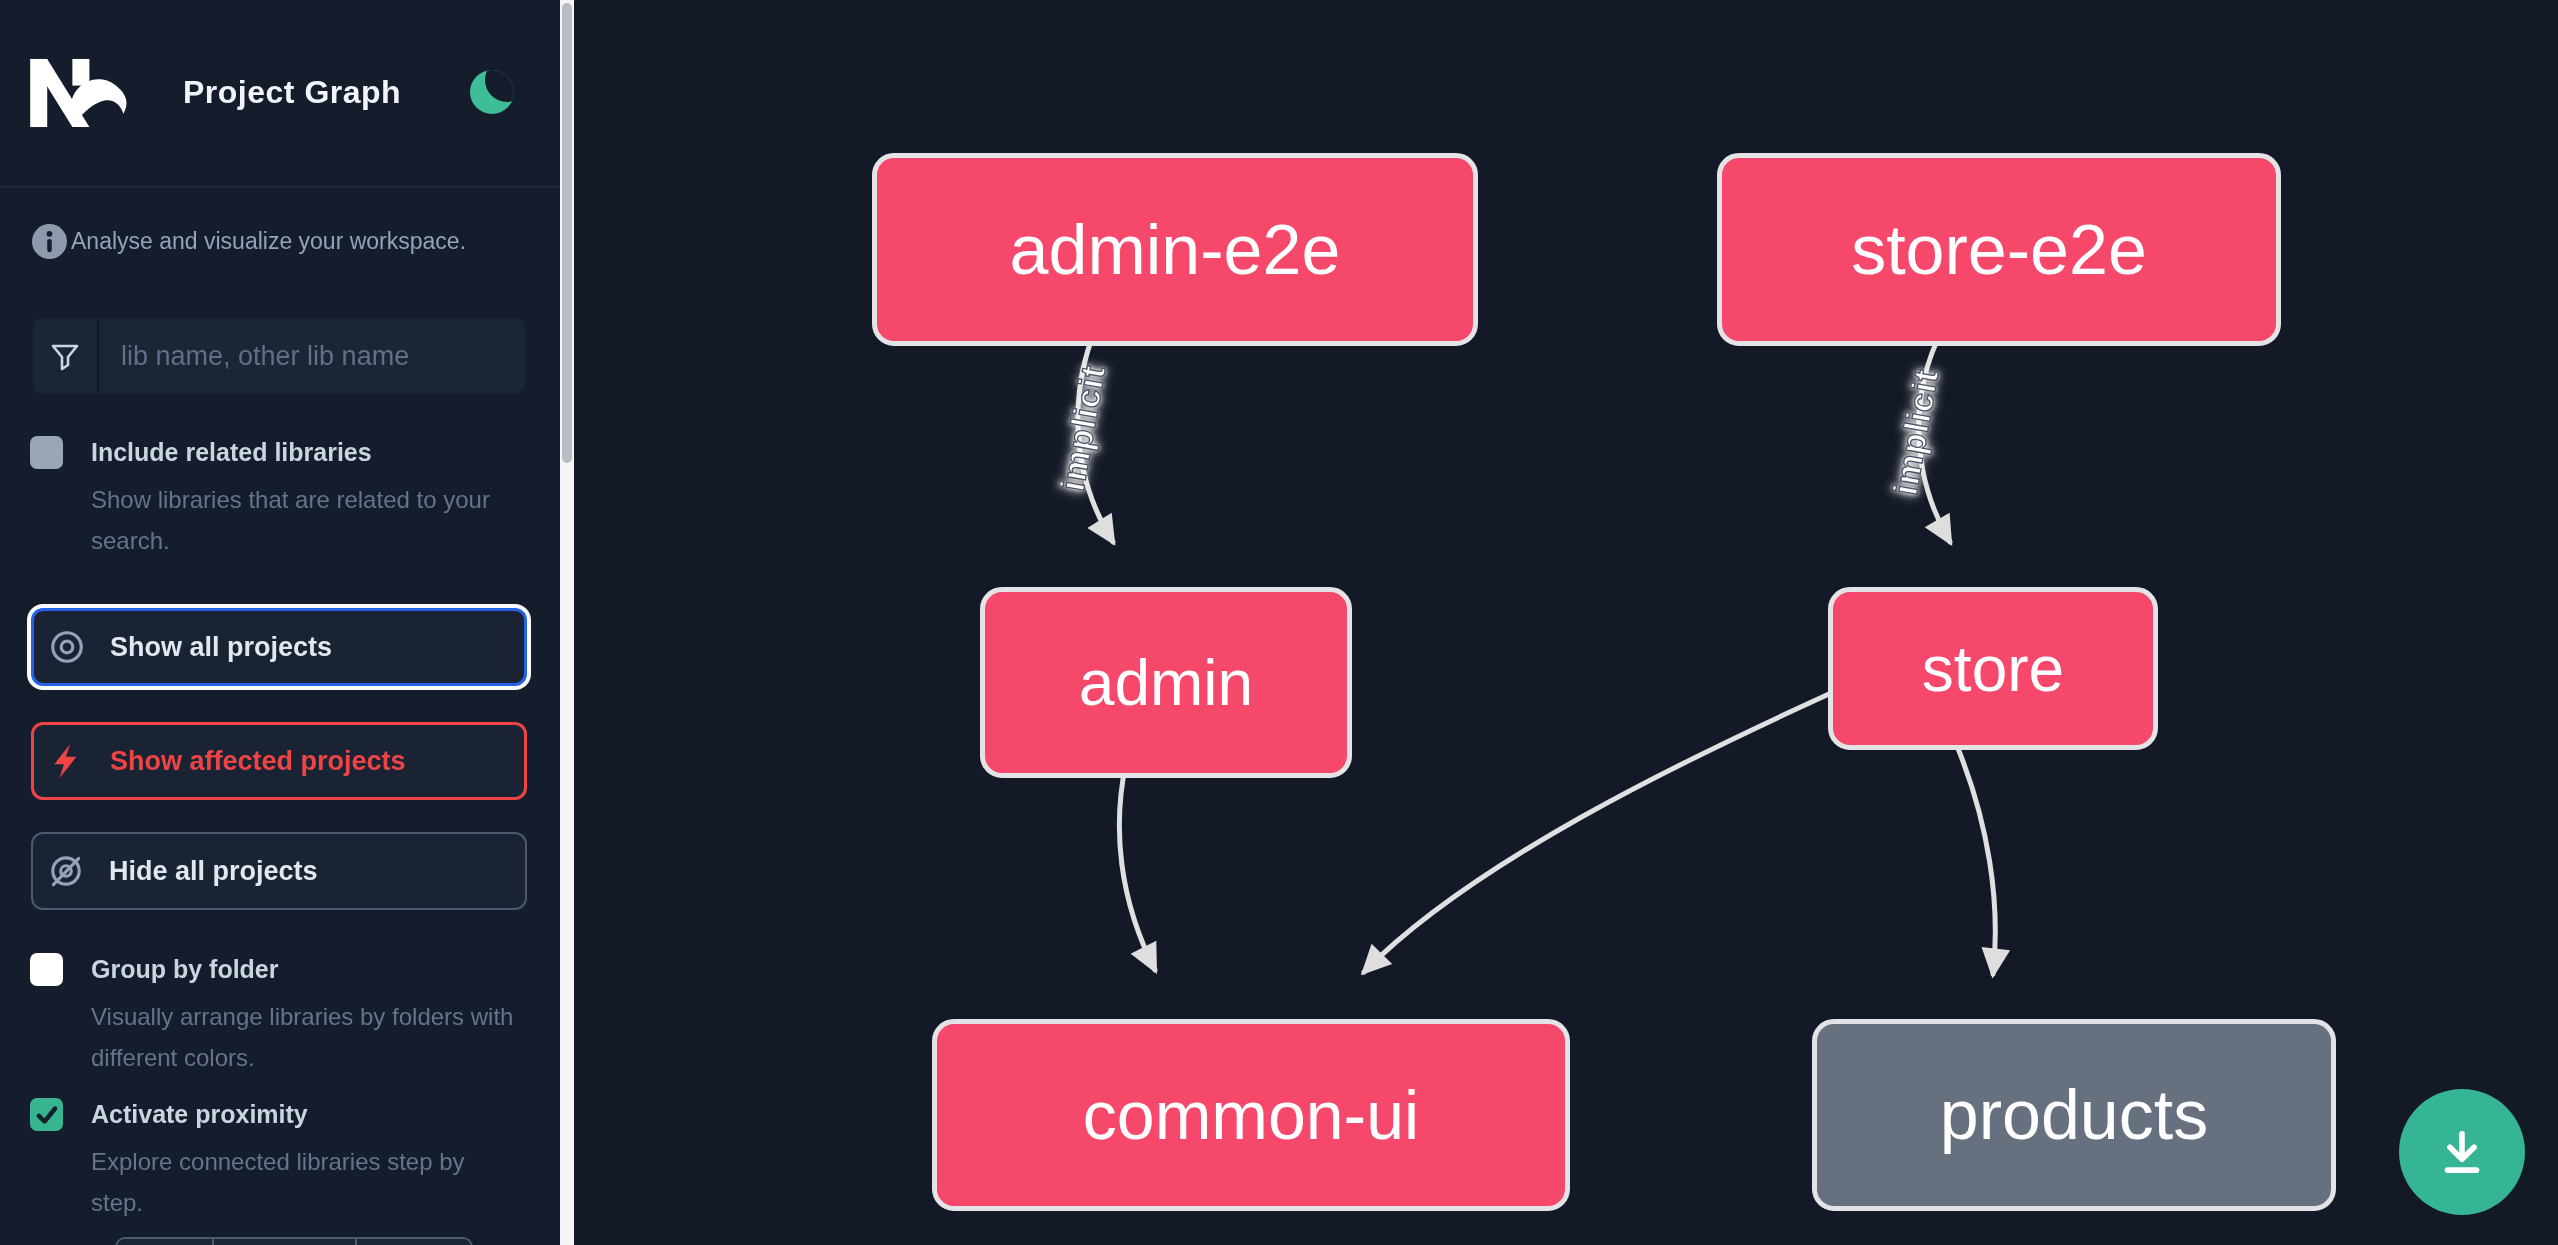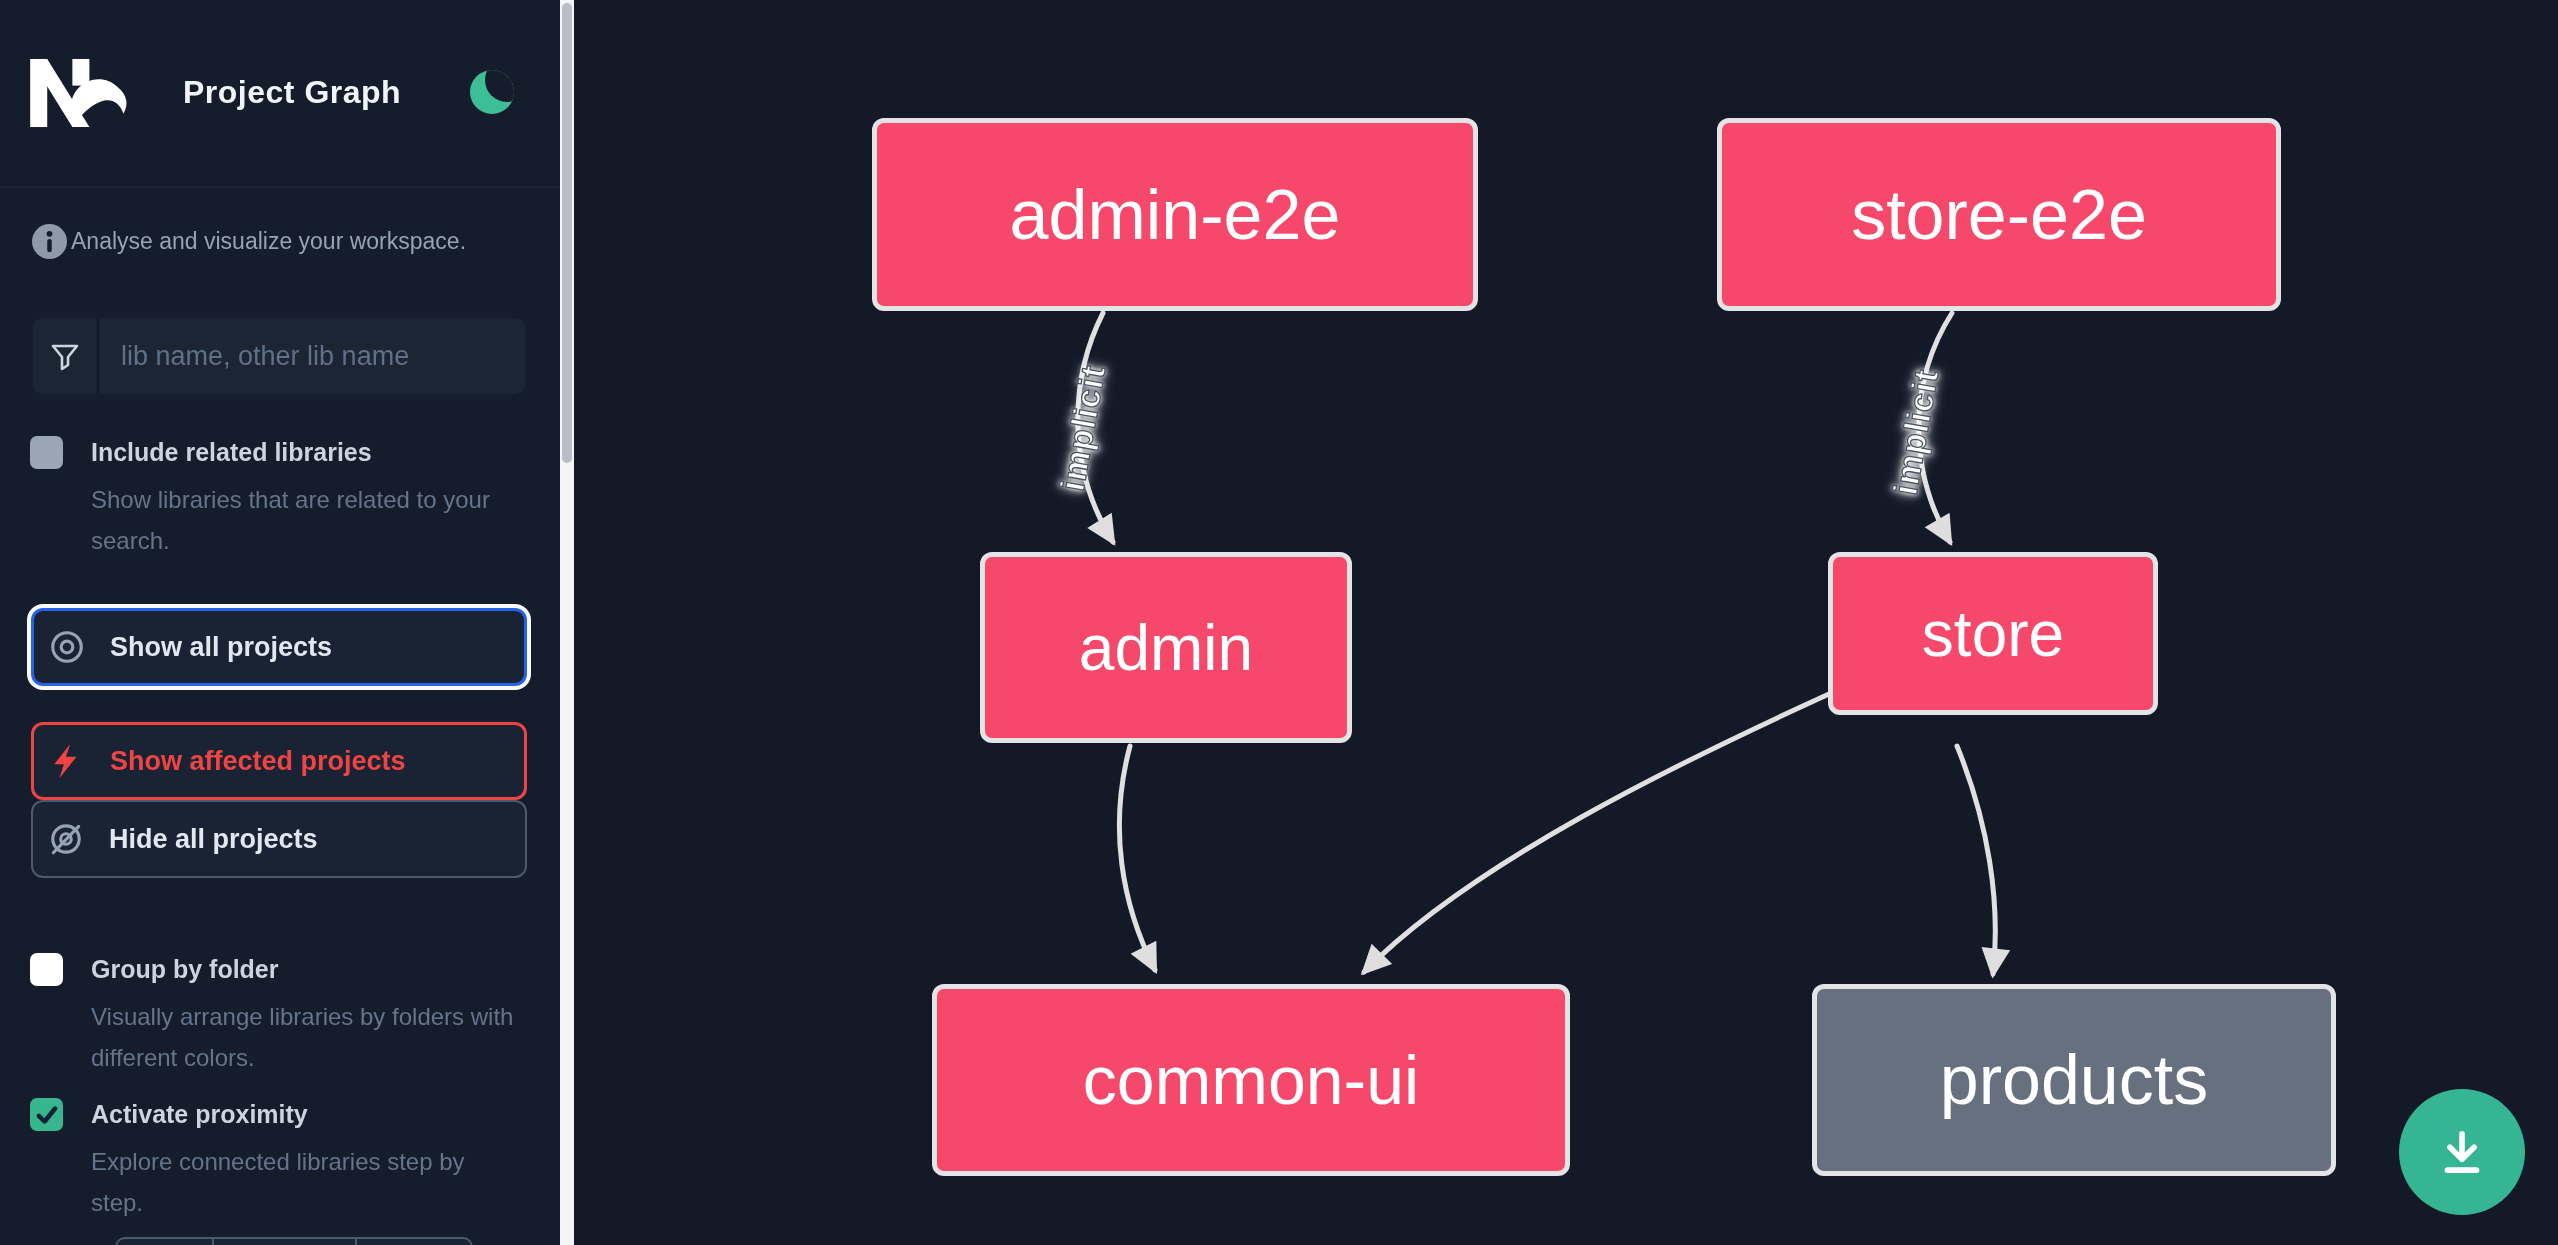--- a/index.html
+++ b/index.html
@@ -65,22 +65,22 @@
   
   .segments { position:absolute; left:115px; top:1237px; width:358px; height:12px;
               display:flex; background:#1b2433; border:2px solid #4b5a6e; border-bottom:none;
               border-radius:10px 10px 0 0; overflow:hidden; }
   .segments .seg { height:100%; }
   .segments .seg + .seg { border-left:2px solid #4b5a6e; }
   .seg1 { width:95px; } .seg2 { width:143px; } .seg3 { flex:1; }
 
   
   .node { position:absolute; display:flex; align-items:center; justify-content:center;
-          background:#f6486b; border:5px solid #e4e4e7; border-radius:12px;
-          color:#ffffff; cursor:pointer; }
+          background:#f6486b; border:5px solid #e4e4e7; border-radius:22px;
+          color:#ffffff; cursor:pointer;margin-top:35px; }
   .node-gray { background:#67707f; }
 
   
   svg.edges { position:absolute; left:0; top:0; width:2558px; height:1245px;
               pointer-events:none; }
   .edge-label { position:absolute; font-size:34px; font-weight:700; color:#ffffff;
               letter-spacing:1px; white-space:nowrap;
               -webkit-text-stroke:1.3px #4a5261;
               text-shadow:0 0 5px #fff, 0 0 9px #fff, 0 0 14px rgba(255,255,255,.8); }
 
@@ -174,21 +174,21 @@
     <span>Show all projects</span>
   </div>
 
   <div class="act-btn btn-danger" style="top:722px;">
     <svg width="38" height="38" viewBox="0 0 36 36">
       <path d="M21 2 L6 21 H15 L11 34 L27 14 H17 Z" fill="#ef4444"></path>
     </svg>
     <span>Show affected projects</span>
   </div>
 
-  <div class="act-btn btn-plain" style="top:800px;">
+  <div class="act-btn btn-plain" style="top:832px;">
     <svg width="38" height="38" viewBox="0 0 36 36" fill="none" stroke="#94a3b8" stroke-width="3" stroke-linecap="round">
       <circle cx="18" cy="18" r="12.5"></circle>
         <circle cx="18" cy="18" r="5"></circle>
       <line x1="6" y1="31" x2="30" y2="6"></line>
     </svg>
     <span>Hide all projects</span>
   </div>
 
   <div class="cb-block" style="top:953px;">
     <div class="cb-row">

